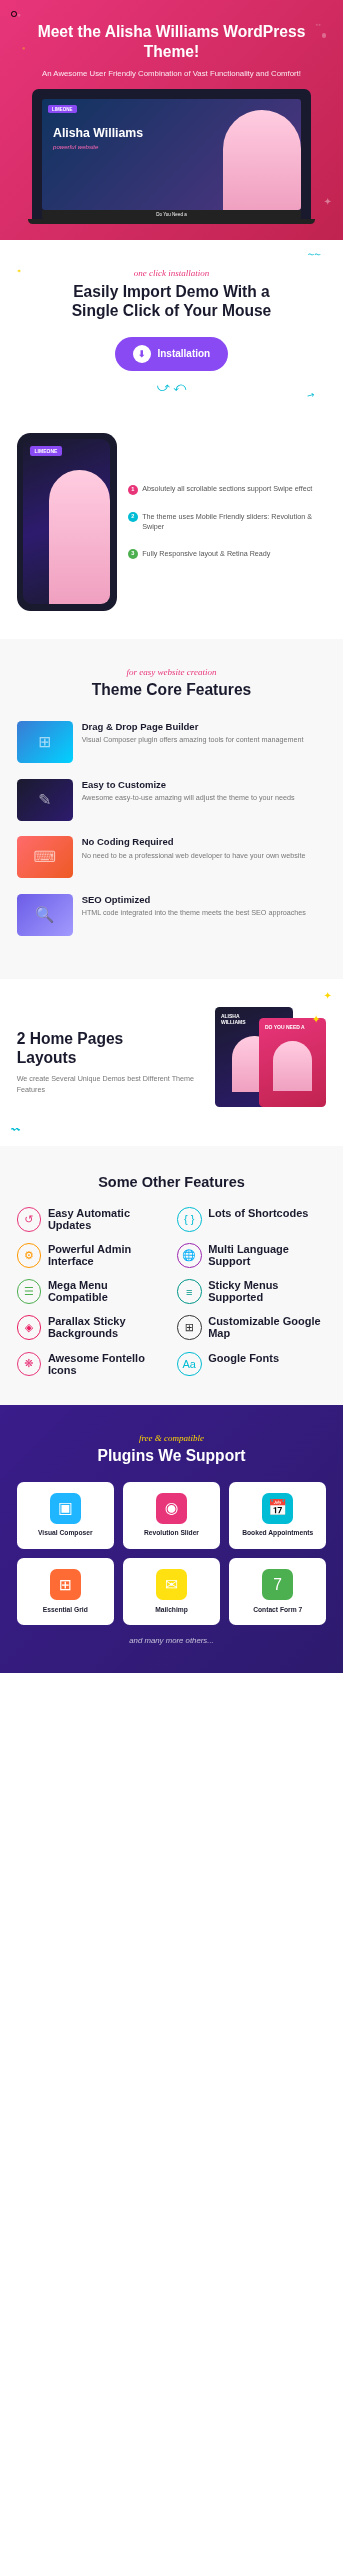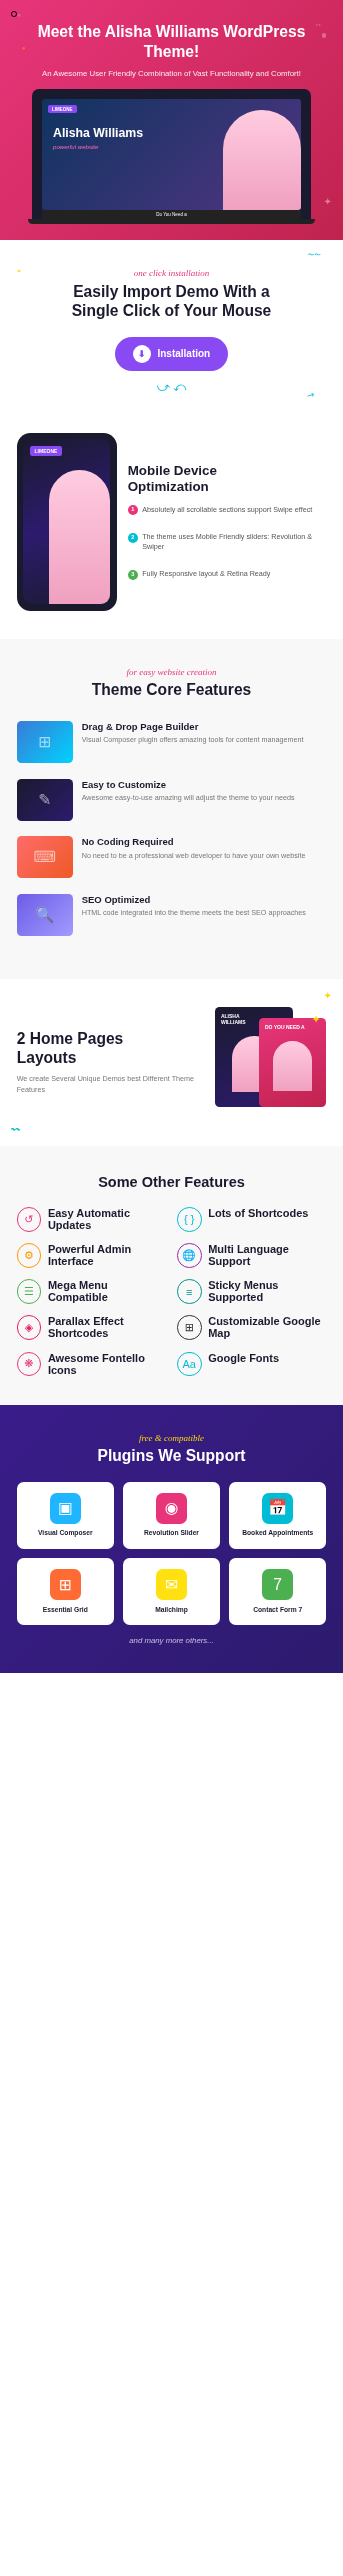--- a/index.html
+++ b/index.html
@@ -498,24 +498,20 @@
 </section>
 
 <section class="mobile-section">
   <div class="mobile-phone">
     <div class="phone-screen">
       <div class="phone-logo">LIMEONE</div>
       <div class="phone-person"></div>
     </div>
   </div>
   <div class="mobile-content">
-    <h2>
-      <span>Mobile Device</span><br>
-      <span>Optimization</span>
-    </h2>
     <ul class="feature-list">
       <li>
         <span class="feature-num">1</span>
         <span>Absolutely all scrollable sections support Swipe effect</span>
       </li>
       <li>
         <span class="feature-num blue">2</span>
         <span>The theme uses Mobile Friendly sliders: Revolution &amp; Swiper</span>
       </li>
       <li>
@@ -633,21 +629,21 @@
   </div>
       <div class="feat-item">
     <div class="feat-icon teal">≡</div>
     <div class="feat-text">
       <h4>Sticky Menus Supported</h4>
     </div>
   </div>
       <div class="feat-item">
     <div class="feat-icon pink">◈</div>
     <div class="feat-text">
-      <h4>Parallax Effect Shortcodes</h4>
+      <h4>Parallax Sticky Backgrounds</h4>
     </div>
   </div>
       <div class="feat-item">
     <div class="feat-icon dark">⊞</div>
     <div class="feat-text">
       <h4>Customizable Google Map</h4>
     </div>
   </div>
       <div class="feat-item">
     <div class="feat-icon red">❋</div>

